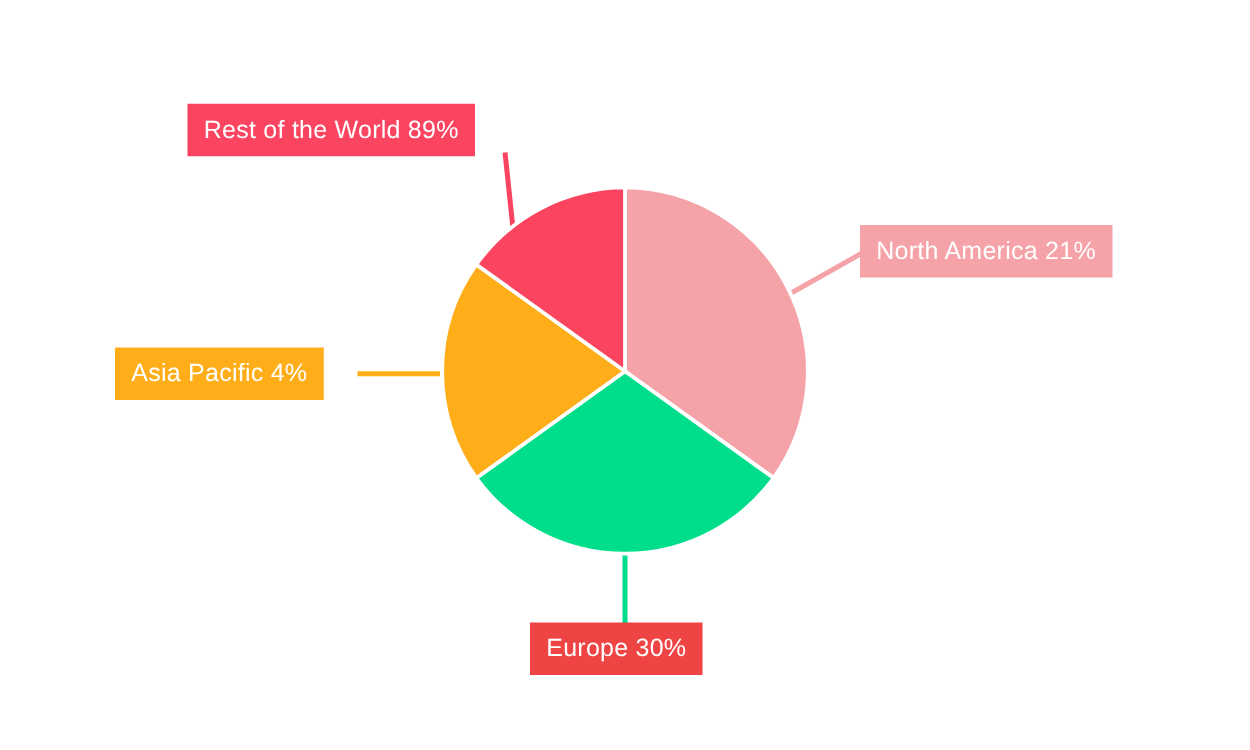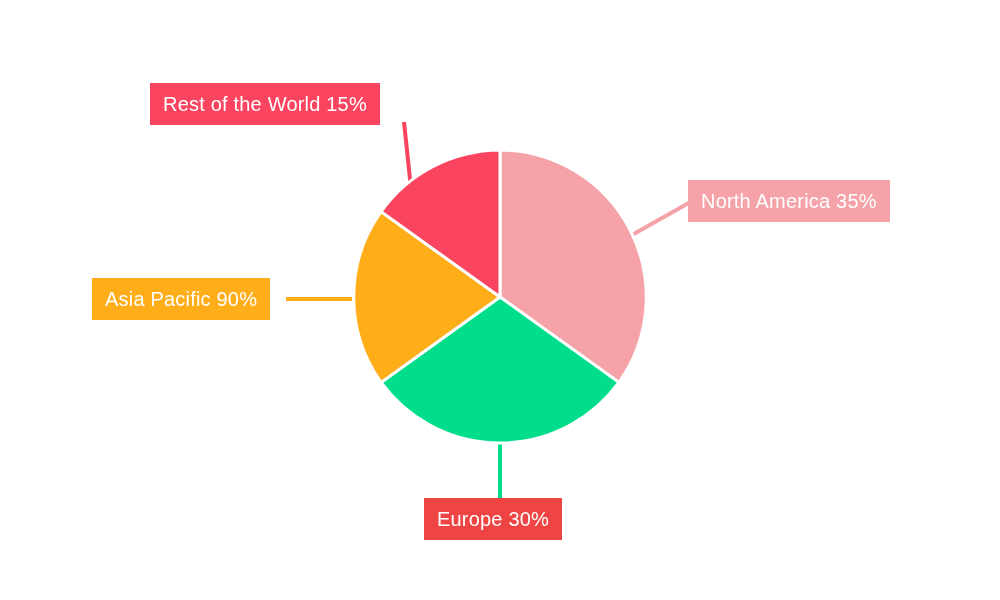--- a/index.html
+++ b/index.html
@@ -67,28 +67,28 @@
 
       <path d="M 500 297 L 618.9 382.4 A 147 147 0 0 1 381.1 382.4 Z" fill="#00DE8C" stroke="#FFFFFF" stroke-width="3" stroke-linejoin="miter"></path>
 
       <path d="M 500 297 L 381.1 382.4 A 147 147 0 0 1 381.1 211.6 Z" fill="#FFAE1A" stroke="#FFFFFF" stroke-width="3" stroke-linejoin="miter"></path>
 
       <path d="M 500 297 L 381.1 211.6 A 147 147 0 0 1 500 150 Z" fill="#FB4560" stroke="#FFFFFF" stroke-width="3" stroke-linejoin="miter"></path>
     </g>
   </svg>
 
   <div class="slice-label" id="label-north-america" style="background:#F5A3A8;">
-    <span>North America 35%</span>
+    <span>North America 21%</span>
   </div>
 
   <div class="slice-label" id="label-europe" style="background:#ef4444;">
     <span>Europe 30%</span>
   </div>
 
   <div class="slice-label" id="label-asia-pacific" style="background:#FFAE1A;">
-    <span>Asia Pacific 90%</span>
+    <span>Asia Pacific 4%</span>
   </div>
 
   <div class="slice-label" id="label-rest-world" style="background:#FB4560;">
-    <span>Rest of the World 15%</span>
+    <span>Rest of the World 89%</span>
   </div>
 
 </div>
 
 </body></html>

